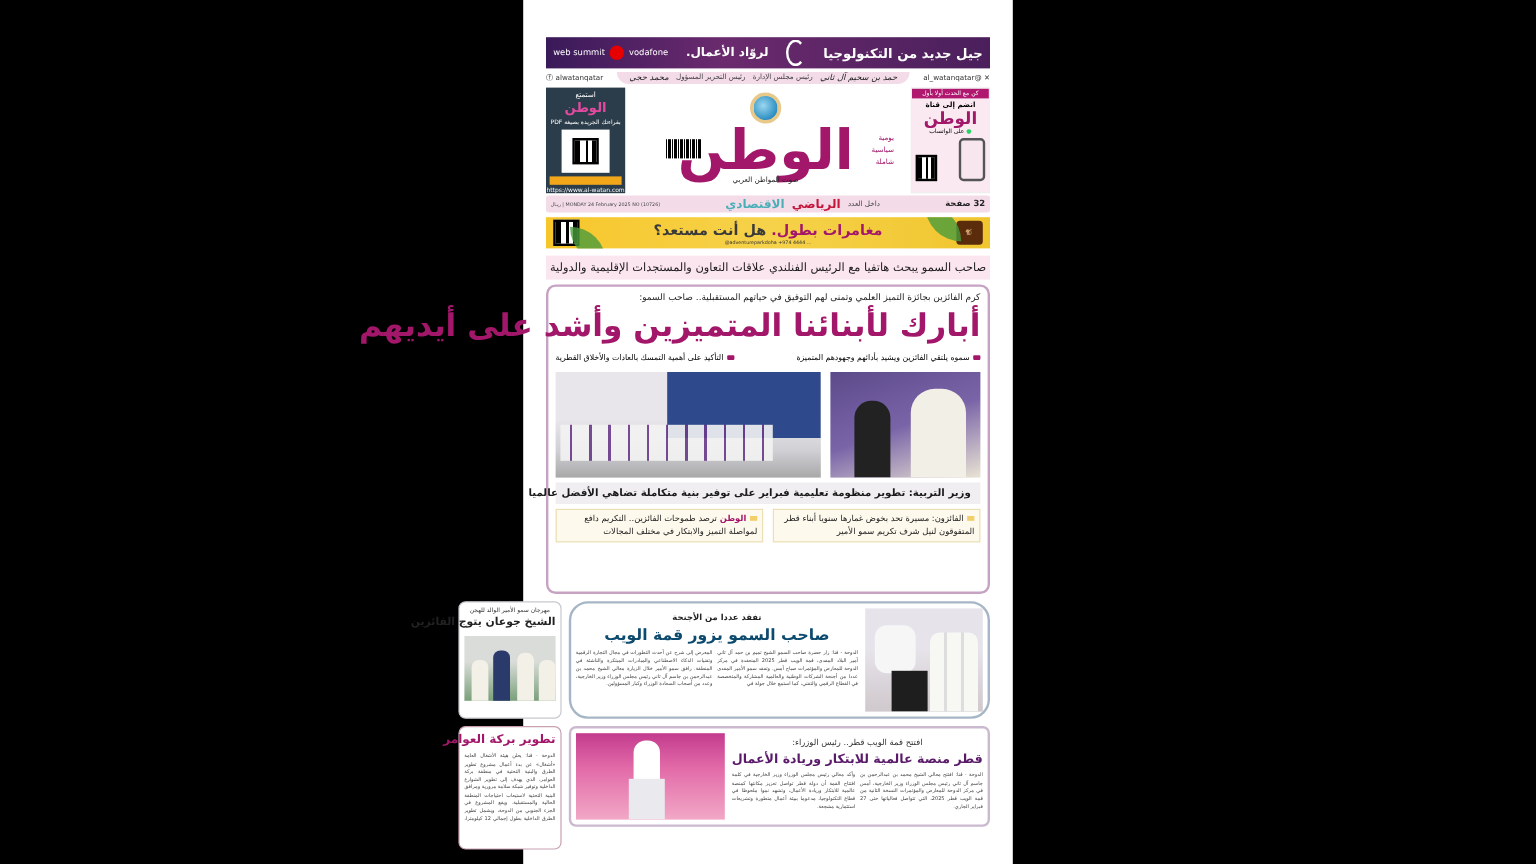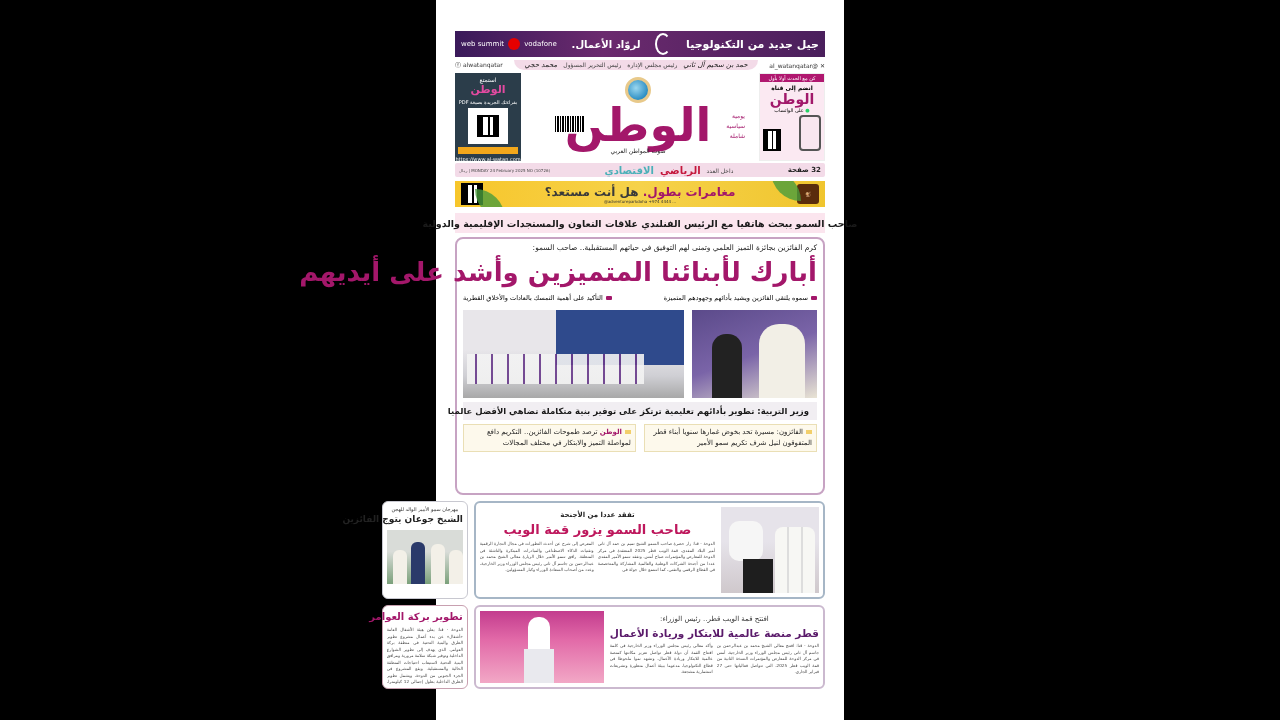--- a/index.html
+++ b/index.html
@@ -60,21 +60,21 @@
   
   .promo { height: 26px; margin-top: 4px; background: linear-gradient(90deg, #f7c62b, #f6d24a 50%, #f0c52e); display:flex; align-items:center; justify-content:space-between; padding: 0 6px; position:relative; overflow:hidden; }
   .promo .badge { width: 22px; height: 20px; background: #5a2c0c; border-radius: 3px; color:#f6c12a; font-size: 5px; text-align:center; line-height: 20px; }
   .promo .txt { text-align:center; }
   .promo .big { font-size: 12px; font-weight: bold; color:#a3176a; }
   .promo .big b { color: #3a3a3a; }
   .promo .small { font-size: 4px; color:#333; direction:ltr; }
   .promo .leaf { position:absolute; width: 30px; height: 30px; background:#4a9c3c; border-radius: 0 100% 0 100%; opacity:.8; }
 
   
-  .top-news { margin-top: 6px; height: 20px; background: #fbe5ee; display:flex; align-items:center; justify-content:center; font-size: 9.5px; font-weight:bold; color:#1a1a1a; white-space:nowrap; }
+  .top-news { margin-top: 6px; height: 20px; background: #fbe5ee; display:flex; align-items:center; justify-content:center; font-size: 9.5px; font-weight:normal; color:#1a1a1a; white-space:nowrap; }
 
   
   .main-box { margin-top: 4px; border: 2px solid #c7a3c3; border-radius: 8px; padding: 4px 6px 6px 6px; height: 258px; position:relative; }
   .kicker { font-size: 7.5px; text-align:right; color:#222; }
   .headline { font-size: 26px; font-weight: 900; color: #a3176a; text-align:center; line-height: 40px; letter-spacing: -1px; white-space:nowrap; }
   .bullets { display:flex; justify-content:space-between; font-size: 6.5px; margin-top: 2px; }
   .bullet { display:flex; align-items:center; gap:3px; }
   .sq { width: 6px; height: 4px; background: #a3176a; display:inline-block; border-radius: 1px; }
   .photos { display:flex; gap: 8px; margin-top: 8px; height: 88px; }
   .photo-right { width: 125px; background: linear-gradient(160deg, #5b4a8a, #7a64a8 50%, #e9e4d4 100%); position:relative; overflow:hidden; }
@@ -97,24 +97,24 @@
   .card.blue { border: 2px solid #a6b6c6; }
   .card.purple { border: 2px solid #cbb9cf; }
   .card.red { border: 1px solid #c8a0b0; }
   .small-kicker { font-size: 5px; text-align:center; color:#333; }
   .small-head { font-size: 9px; font-weight: 900; text-align:center; color:#222; line-height: 14px; white-space:nowrap; }
   .small-head.mag { color:#a3176a; font-size: 10px; }
   .photo-camel { height: 54px; margin-top: 4px; background: linear-gradient(180deg, #d9dcd8 0 40%, #7aa07a 100%); position:relative; }
   .photo-camel .p { position:absolute; bottom:0; width:14px; height:34px; background:#f3f0e8; border-radius: 6px 6px 0 0; }
   .photo-camel .p2 { background:#2a3a6a; }
   .lines { font-size: 4.2px; line-height: 6.5px; color:#444; text-align:justify; }
-  .web-card { display:flex; gap:6px; height: 98px; }
+  .web-card { display:flex; gap:6px; height: 98px; border-radius: 16px; }
   .web-text { flex:1; }
   .web-kicker { font-size: 7px; font-weight:bold; text-align:center; color:#222; margin-top: 4px; }
-  .web-head { font-size: 13px; font-weight: 900; color:#be185d; text-align:center; line-height: 22px; white-space:nowrap; }
+  .web-head { font-size: 13px; font-weight: 900; color:#0c4a6e; text-align:center; line-height: 22px; white-space:nowrap; }
   .web-cols { display:flex; gap: 4px; }
   .web-photo { width: 98px; background: linear-gradient(180deg, #e6e3ea 0 40%, #cfc8cc 100%); position:relative; overflow:hidden; }
   .web-photo .robot { position:absolute; left: 8px; top: 14px; width: 34px; height: 40px; border-radius: 10px; background:#f6f6f6; }
   .web-photo .pedestal { position:absolute; left: 22px; bottom: 0; width: 30px; height: 34px; background:#1e1e1e; }
   .web-photo .men { position:absolute; right: 4px; bottom: 0; width: 40px; height: 66px; background: repeating-linear-gradient(90deg, #f7f7f4 0 12px, #ddd 12px 14px); border-radius: 8px 8px 0 0; }
   .pm-card { display:flex; gap:6px; height: 84px; }
   .pm-photo { width: 124px; background: linear-gradient(180deg, #c33c8e 0%, #e26aa8 40%, #f2a8c6 100%); position:relative; overflow:hidden; }
   .pm-photo .lectern { position:absolute; left: 44px; bottom: 0; width: 30px; height: 34px; background:#e9e9ee; }
   .pm-photo .speaker { position:absolute; left: 48px; bottom: 30px; width: 22px; height: 36px; background:#fff; border-radius: 10px 10px 0 0; }
   .pm-text { flex:1; }
@@ -228,21 +228,21 @@
           <div class="man"></div>
           <div class="woman"></div>
         </div>
         <div class="photo-left">
           <div class="banner"></div>
           <div class="row"></div>
         </div>
       </div>
       <div class="sub-head">
           <span class="sq"></span>
-          <span>وزير التربية: تطوير بأدائهم تعليمية ترتكز على توفير بنية متكاملة تضاهي الأفضل عالميا</span>
+          <span>وزير التربية: تطوير منظومة تعليمية فبراير على توفير بنية متكاملة تضاهي الأفضل عالميا</span>
         </div>
       <div class="sub-boxes">
         <div class="sub-box"><span class="y"></span><span>الفائزون: مسيرة تحد بخوض غمارها سنويا أبناء قطر المتفوقون لنيل شرف تكريم سمو الأمير</span></div>
         <div class="sub-box"><span class="y"></span><span class="brand">الوطن</span> <span>ترصد طموحات الفائزين.. التكريم دافع لمواصلة التميز والابتكار في مختلف المجالات</span></div>
       </div>
     </div>
 
     <div class="bottom-grid">
       <div class="main-col">
         <div class="card blue web-card">
@@ -280,21 +280,21 @@
         <div class="card" style="height:98px">
           <div class="small-kicker">مهرجان سمو الأمير الوالد للهجن</div>
           <div class="small-head">الشيخ جوعان يتوج الفائزين</div>
           <div class="photo-camel">
             <span class="p" style="left:6px"></span>
             <span class="p p2" style="left:24px;height:42px"></span>
             <span class="p" style="left:44px;height:40px"></span>
             <span class="p" style="left:62px"></span>
           </div>
         </div>
-        <div class="card red" style="height:84px">
+        <div class="card red" style="height:103px">
           <div class="small-head mag">تطوير بركة العوامر</div>
           <div class="lines" style="margin-top:3px;max-height:58px;overflow:hidden">الدوحة - قنا: يعلن هيئة الأشغال العامة «أشغال» عن بدء أعمال مشروع تطوير الطرق والبنية التحتية في منطقة بركة العوامر، الذي يهدف إلى تطوير الشوارع الداخلية وتوفير شبكة سلامة مرورية ومرافق البنية التحتية لاستيعاب احتياجات المنطقة الحالية والمستقبلية. ويقع المشروع في الجزء الجنوبي من الدوحة، ويشمل تطوير الطرق الداخلية بطول إجمالي 12 كيلومترا، وتنفيذ الأعمال على مراحل بما يضمن تقليل التأثير على الحركة المرورية والسكان في المنطقة.</div>
         </div>
       </div>
     </div>
 
   </div>
 </div>
 
 </body></html>

